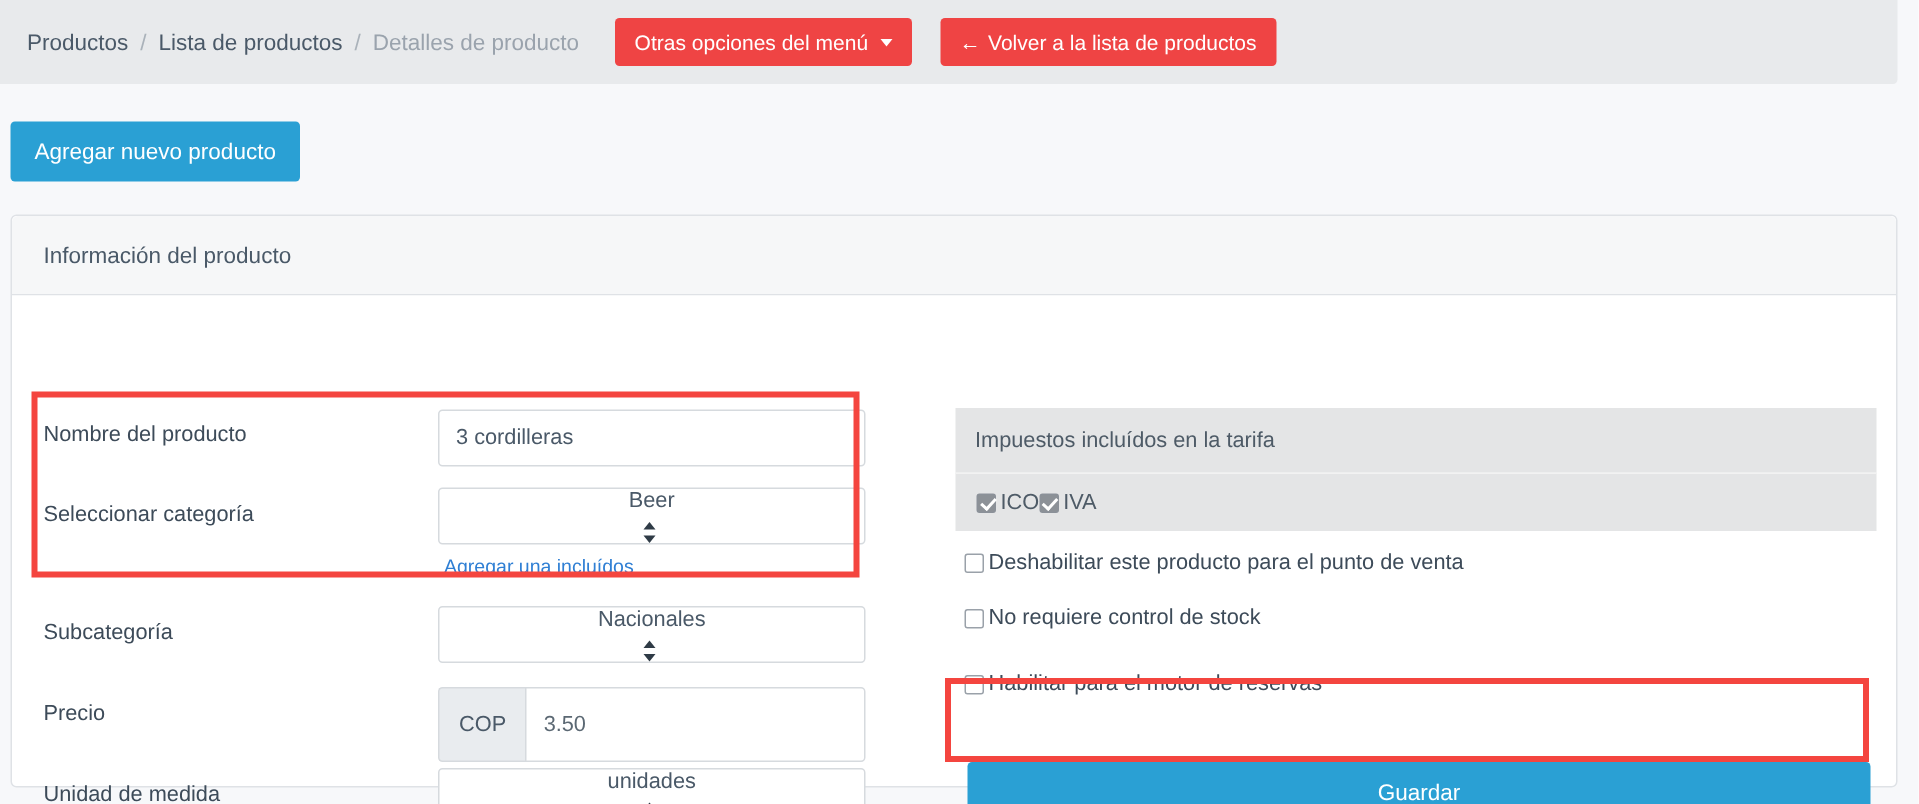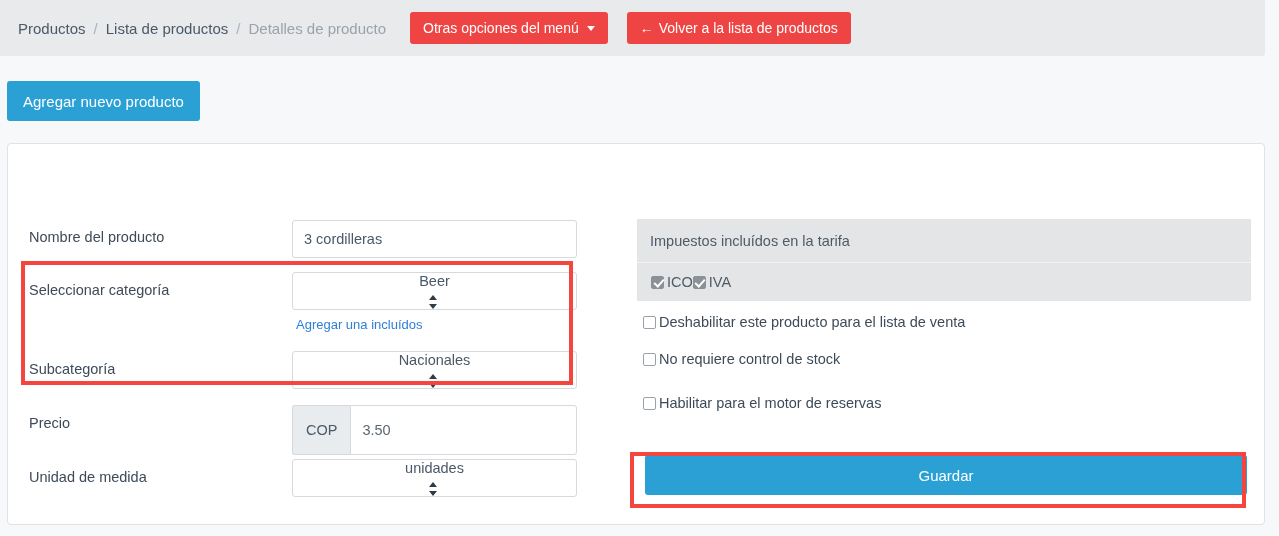--- a/index.html
+++ b/index.html
@@ -321,20 +321,23 @@
   <button class="btn-gray btn-back">
     <span class="arrow-left">←</span>
     <span>Volver a la lista de productos</span>
   </button>
 </div>
 
 <button class="btn-primary">Agregar nuevo producto</button>
 
 <div class="card">
 
+  <div class="card-header">
+    <span>Información del producto</span>
+  </div>
 
   <div class="card-body">
 
     <label class="form-label" style="left:21px; top:85px;">Nombre del producto</label>
     <input class="ctl" style="left: 284px; top: 76px; width: 285px; height: 38px;" value="3 cordilleras">
 
     <label class="form-label" style="left:21px; top:138px;">Seleccionar categoría</label>
     <div class="ctl ctl-select" style="left:284px; top:128px; width:285px; height:38px;">
       <span>Beer</span>
       <span class="updown"></span>
@@ -370,21 +373,21 @@
         </label>
         <label class="tax-item">
           <span class="cb checked"></span>
           <span>IVA</span>
         </label>
       </div>
     </div>
 
     <label class="opt-row" style="top:170px;">
       <span class="cb-empty"></span>
-      <span>Deshabilitar este producto para el lista de venta</span>
+      <span>Deshabilitar este producto para el punto de venta</span>
     </label>
 
     <label class="opt-row" style="top:207px;">
       <span class="cb-empty"></span>
       <span>No requiere control de stock</span>
     </label>
 
     <label class="opt-row" style="top:251px;">
       <span class="cb-empty"></span>
       <span>Habilitar para el motor de reservas</span>

